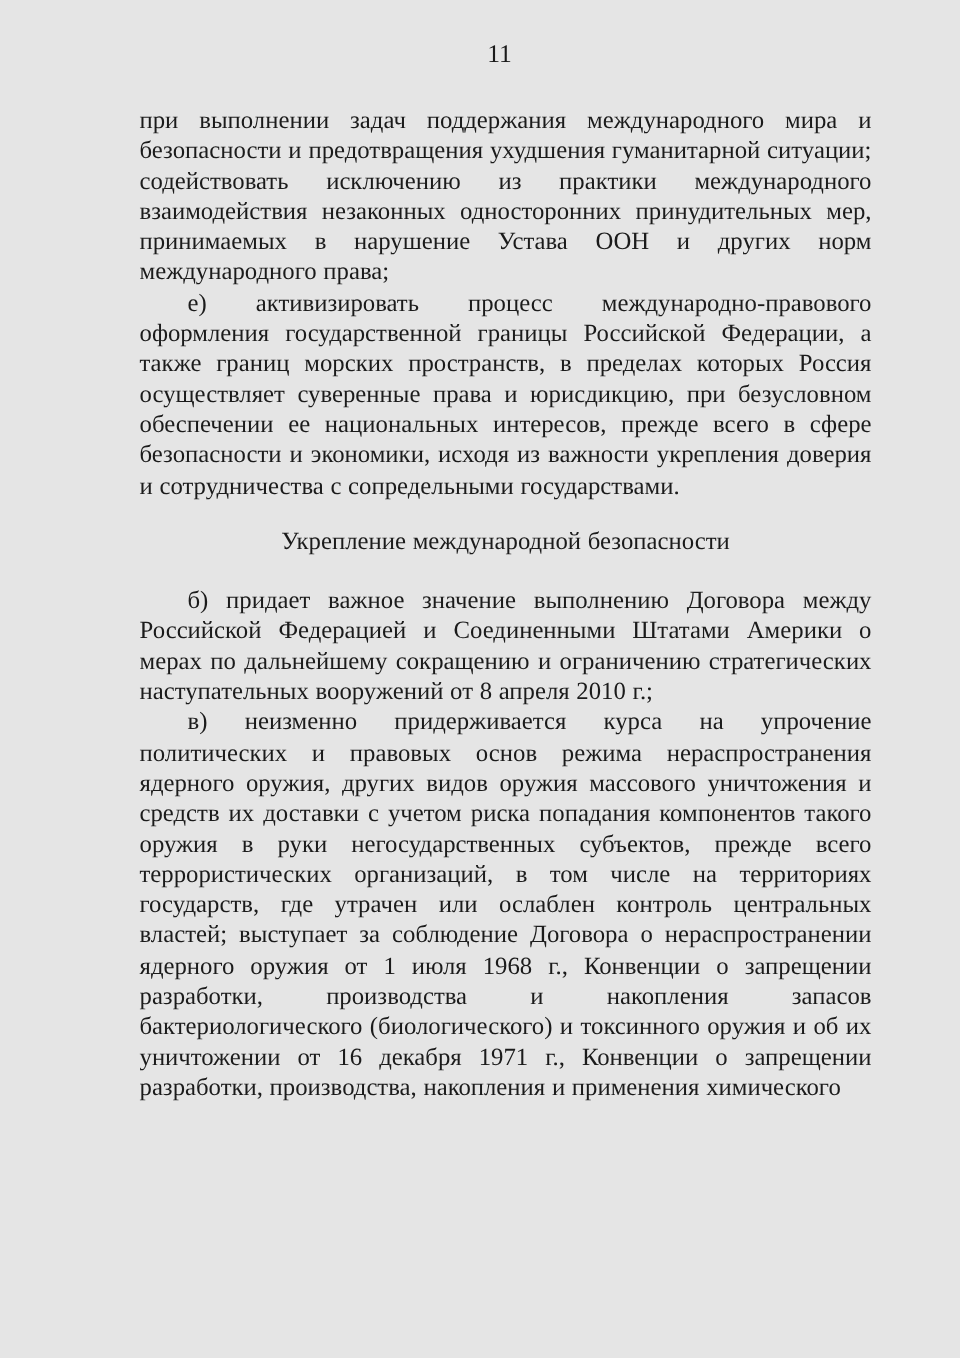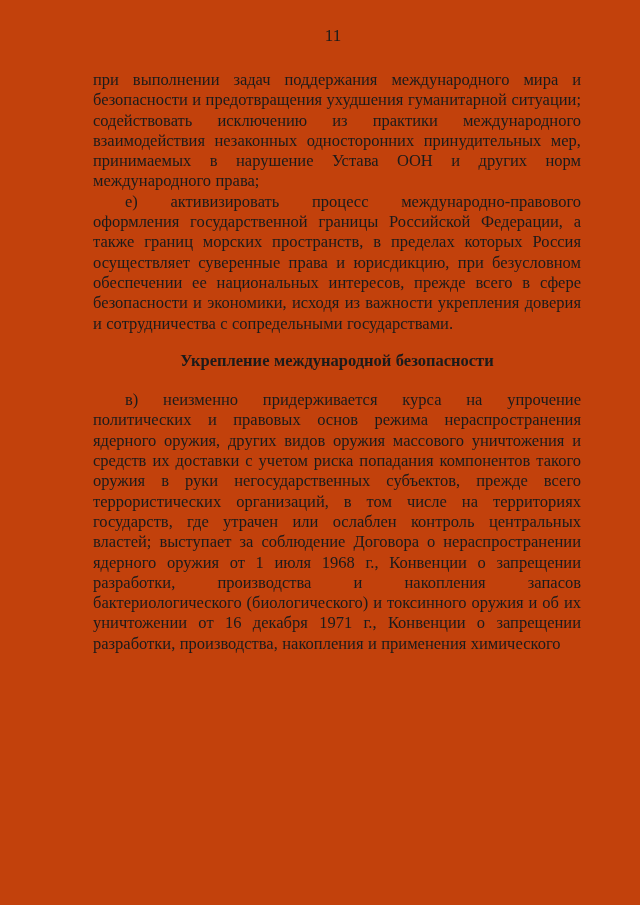--- a/index.html
+++ b/index.html
@@ -9,21 +9,21 @@
   body {
     width: 640px;
     height: 905px;
     overflow: hidden;
     background: #ffffff;
   }
   .page {
     position: relative;
     width: 640px;
     height: 905px;
-    background: #c2410c;
+    background: #e5e5e5;
     font-family: "Liberation Serif", "DejaVu Serif", serif;
     color: #1b1b1b;
   }
   .page-number {
     padding-top: 27px;
     text-align: center;
     font-size: 17px;
     line-height: 18px;
     
     transform: translateX(13px);
@@ -44,38 +44,39 @@
     text-indent: 32px;
   }
   .para.no-indent {
     text-indent: 0;
   }
   .section-heading {
     margin: 17px 0 19px 0;
     text-align: center;
     text-indent: 0;
     font-size: 16.5px;
-    font-weight: bold;
+    font-weight: normal;
   }
 </style>
 </head>
 <body>
 
 <div class="page">
 
   <div class="page-number">11</div>
 
   <div class="text-column">
 
     <p class="para no-indent">при выполнении задач поддержания международного мира и безопасности и предотвращения ухудшения гуманитарной ситуации; содействовать исключению из практики международного взаимодействия незаконных односторонних принудительных мер, принимаемых в нарушение Устава ООН и других норм международного права;</p>
 
     <p class="para">е) активизировать процесс международно-правового оформления государственной границы Российской Федерации, а также границ морских пространств, в пределах которых Россия осуществляет суверенные права и юрисдикцию, при безусловном обеспечении ее национальных интересов, прежде всего в сфере безопасности и экономики, исходя из важности укрепления доверия и сотрудничества с сопредельными государствами.</p>
 
     <h2 class="section-heading">Укрепление международной безопасности</h2>
 
 
 
+    <p class="para">б) придает важное значение выполнению Договора между Российской Федерацией и Соединенными Штатами Америки о мерах по дальнейшему сокращению и ограничению стратегических наступательных вооружений от 8 апреля 2010 г.;</p>
 
     <p class="para">в) неизменно придерживается курса на упрочение политических и правовых основ режима нераспространения ядерного оружия, других видов оружия массового уничтожения и средств их доставки с учетом риска попадания компонентов такого оружия в руки негосударственных субъектов, прежде всего террористических организаций, в том числе на территориях государств, где утрачен или ослаблен контроль центральных властей; выступает за соблюдение Договора о нераспространении ядерного оружия от 1 июля 1968 г., Конвенции о запрещении разработки, производства и накопления запасов бактериологического (биологического) и токсинного оружия и об их уничтожении от 16 декабря 1971 г., Конвенции о запрещении разработки, производства, накопления и применения химического</p>
 
   </div>
 
 </div>
 
 </body></html>

